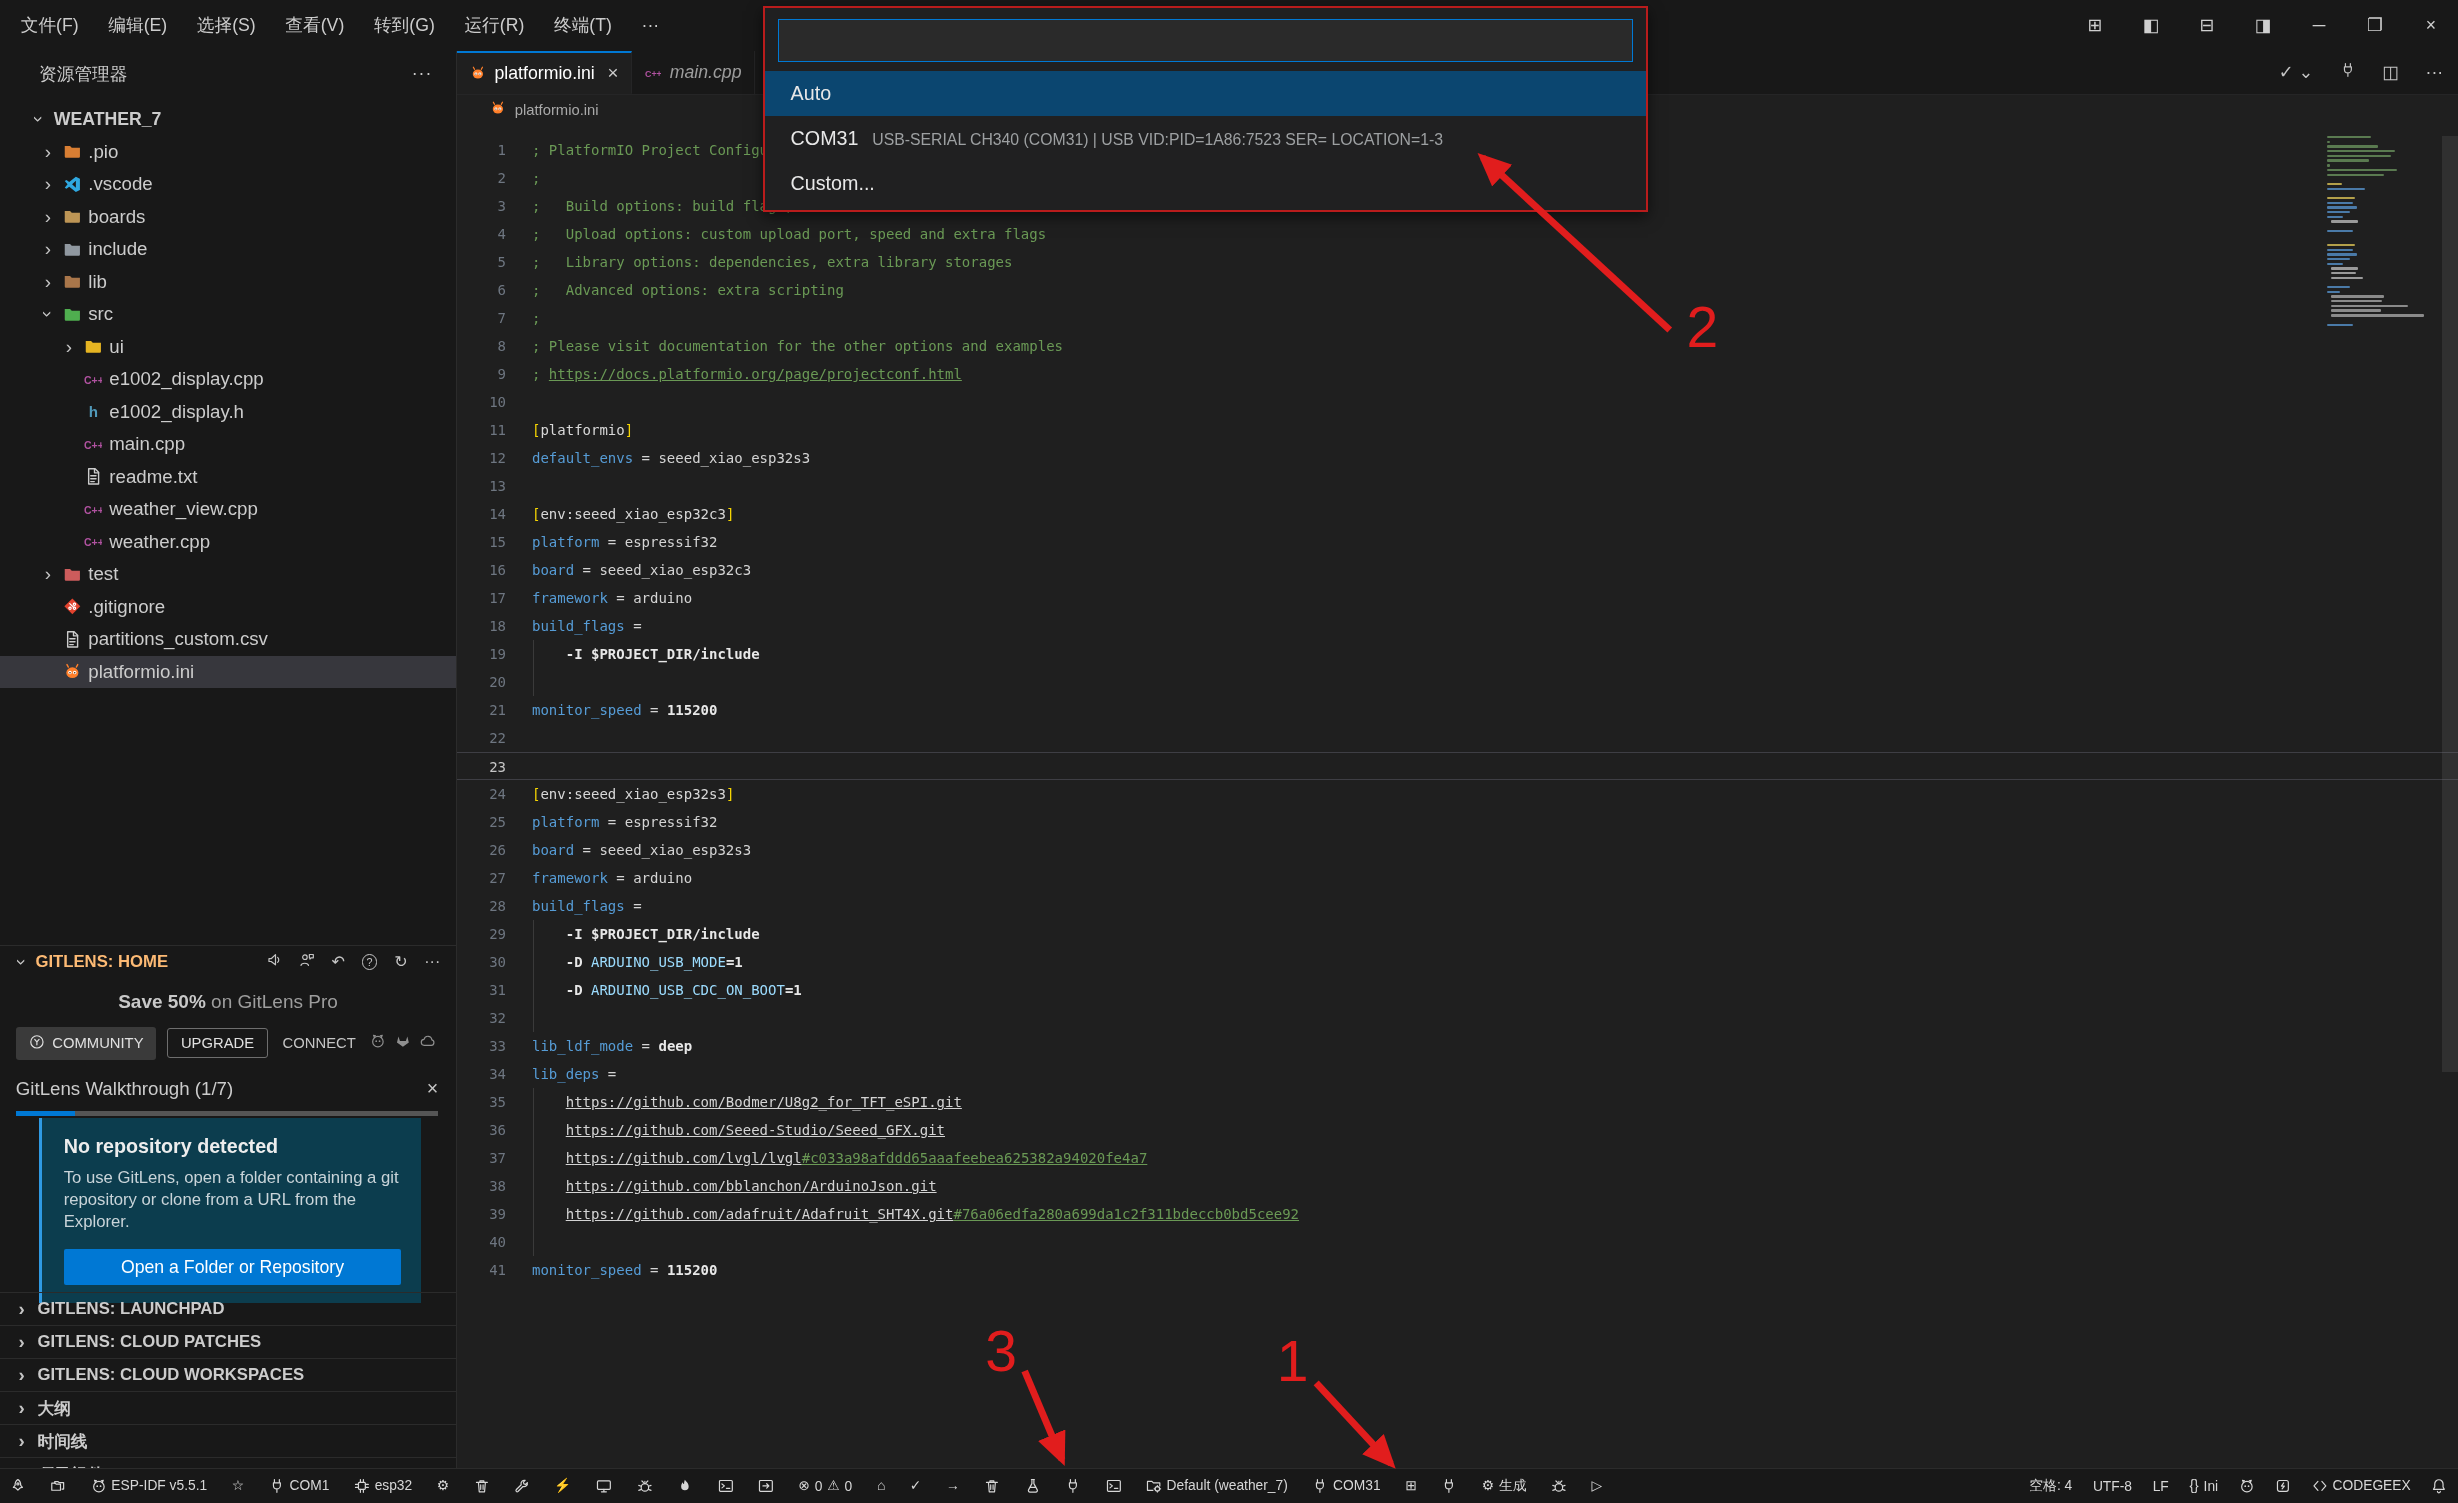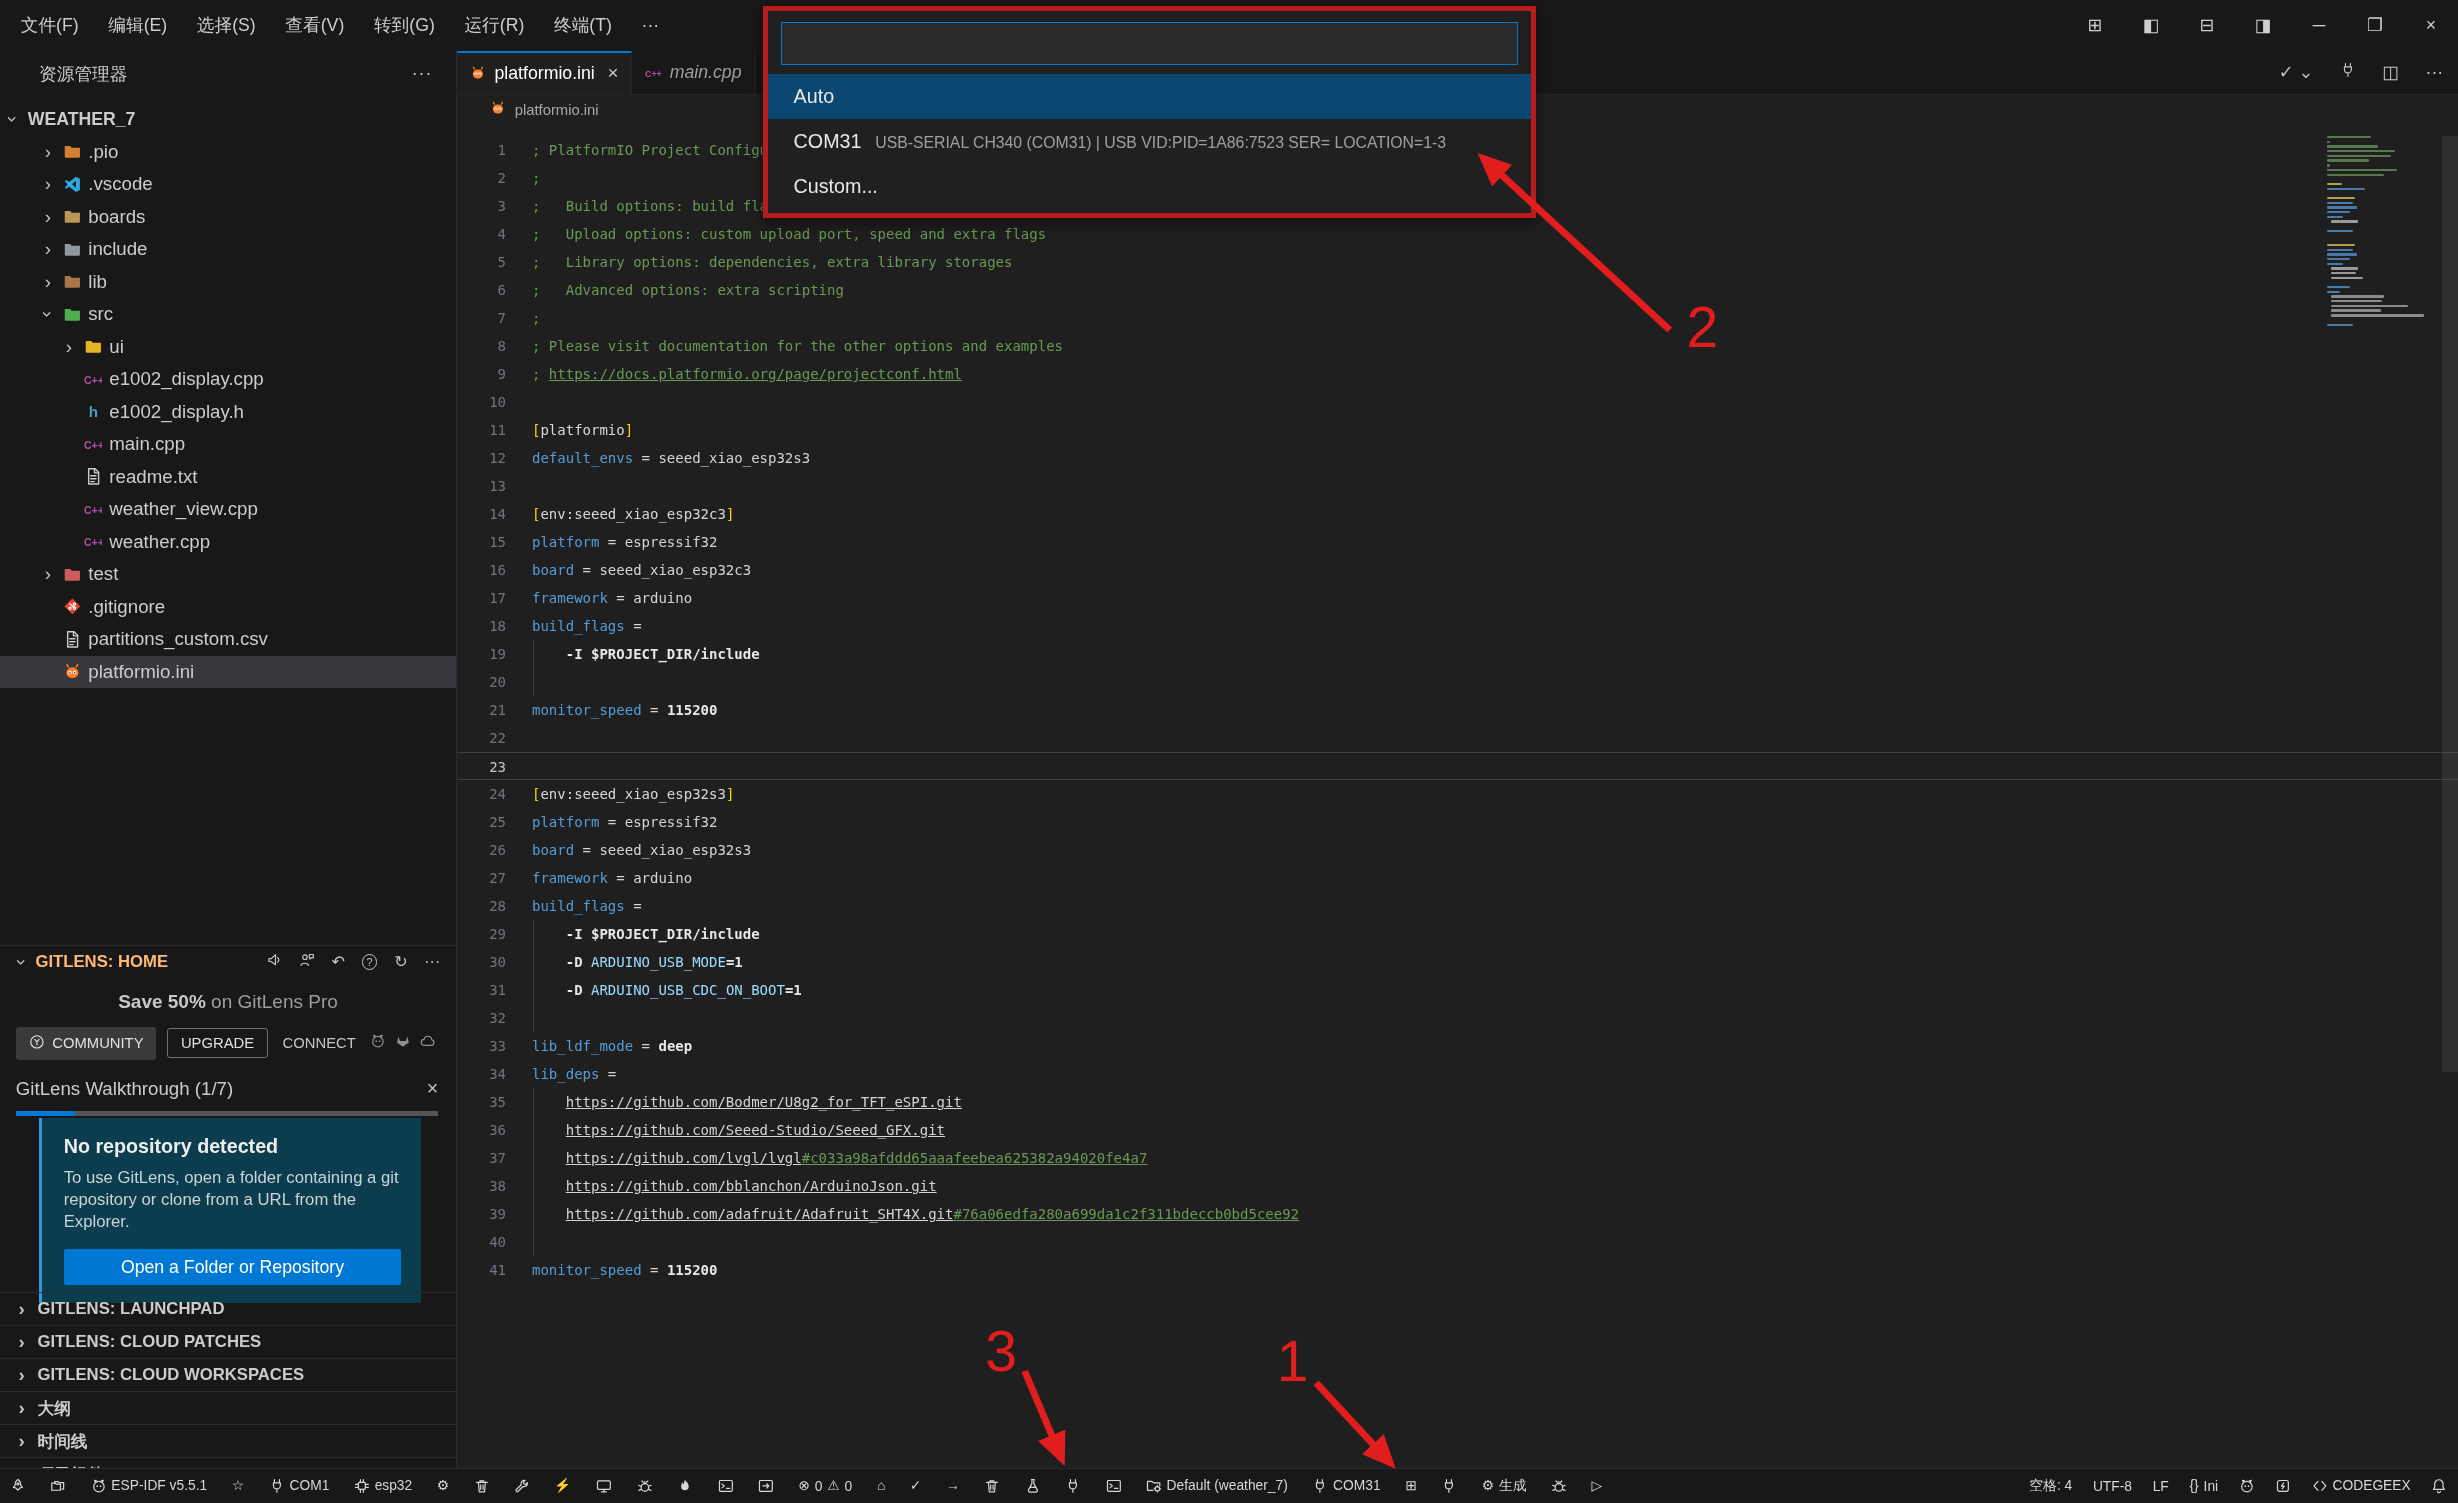--- a/index.html
+++ b/index.html
@@ -80,21 +80,21 @@
   .vscroll{position:absolute;right:0;top:85px;width:16.7px;height:936px;background:rgba(121,121,121,0.20);}
 
   
   .statusbar{position:absolute;left:0;right:0;top:1468px;height:35px;background:#181818;border-top:1px solid #2b2b2b;
              box-sizing:border-box;display:flex;align-items:center;padding:0 11.8px 0 9.9px;font-size:13.8px;color:#d7d7d7;z-index:5;}
   .sb-left{display:flex;align-items:center;gap:24.6px;}
   .sb-right{margin-left:auto;display:flex;align-items:center;gap:20.7px;}
   .sbi{display:flex;align-items:center;gap:4.9px;white-space:nowrap;}
 
   
-  .quickpick{position:absolute;left:763px;top:5.9px;width:773px;background:#202021;border:5px solid #b91c1c;
+  .quickpick{position:absolute;left:763px;top:5.9px;width:885px;background:#202021;border:2px solid #b91c1c;
              box-shadow:0 4.9px 13.8px rgba(0,0,0,0.55);z-index:50;box-sizing:border-box;padding:10.8px 0 4.9px 0;}
   .qp-inputwrap{margin:0 12.8px;height:43px;background:#2a2a2a;border:1px solid #0078d4;box-sizing:border-box;}
   .qp-input{width:100%;height:100%;background:transparent;border:none;outline:none;color:#cccccc;
             font-size:17.7px;padding:0 9.9px;box-sizing:border-box;font-family:"Liberation Sans",sans-serif;}
   .qp-list{margin-top:8.9px;}
   .qpi{display:flex;align-items:baseline;gap:13.8px;padding:0 25.6px;height:45px;line-height:45px;white-space:nowrap;overflow:hidden;}
   .qpi.sel{background:#0b4670;}
   .qp-label{font-size:19.7px;color:#e8e8e8;}
   .qp-desc{font-size:15.8px;color:#9da0a2;}
 
@@ -147,21 +147,21 @@
         </div>
       </div>
   </div>
 
   <div class="sidebar">
     <div class="sb-header">
       <span>资源管理器</span>
       <span class="sb-more">···</span>
     </div>
     <div class="tree">
-        <div class="trow" style="padding-left: 5px;">
+        <div class="trow" style="padding-left: 31px;">
           <span class="chev down">›</span>
           <span class="tlabel b">WEATHER_7</span>
         </div>
         <div class="trow" style="padding-left: 40px;">
           <span class="chev">›</span>
           <span style="display: inline-flex; color: rgb(216, 126, 51);">
             <svg class="svgi" viewBox="0 0 16 16">
               <path fill="currentColor" stroke="none" d="M1.5 3.5h4.5L7.5 5h7v7.5a1 1 0 0 1-1 1h-11a1 1 0 0 1-1-1z"></path>
             </svg>
           </span>

